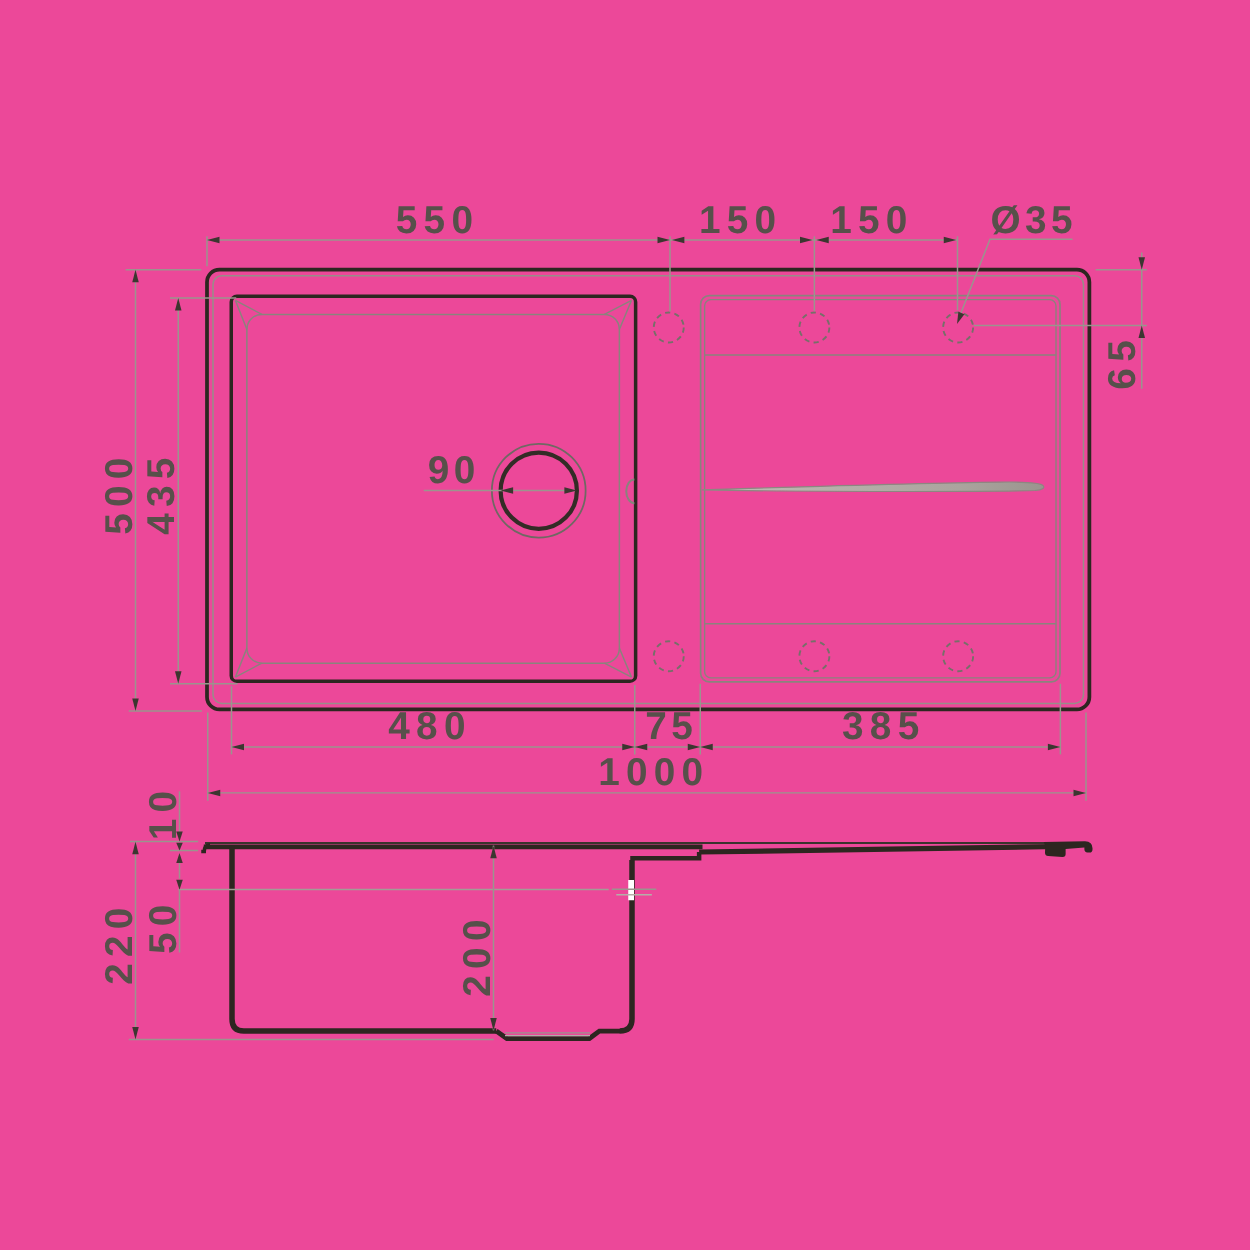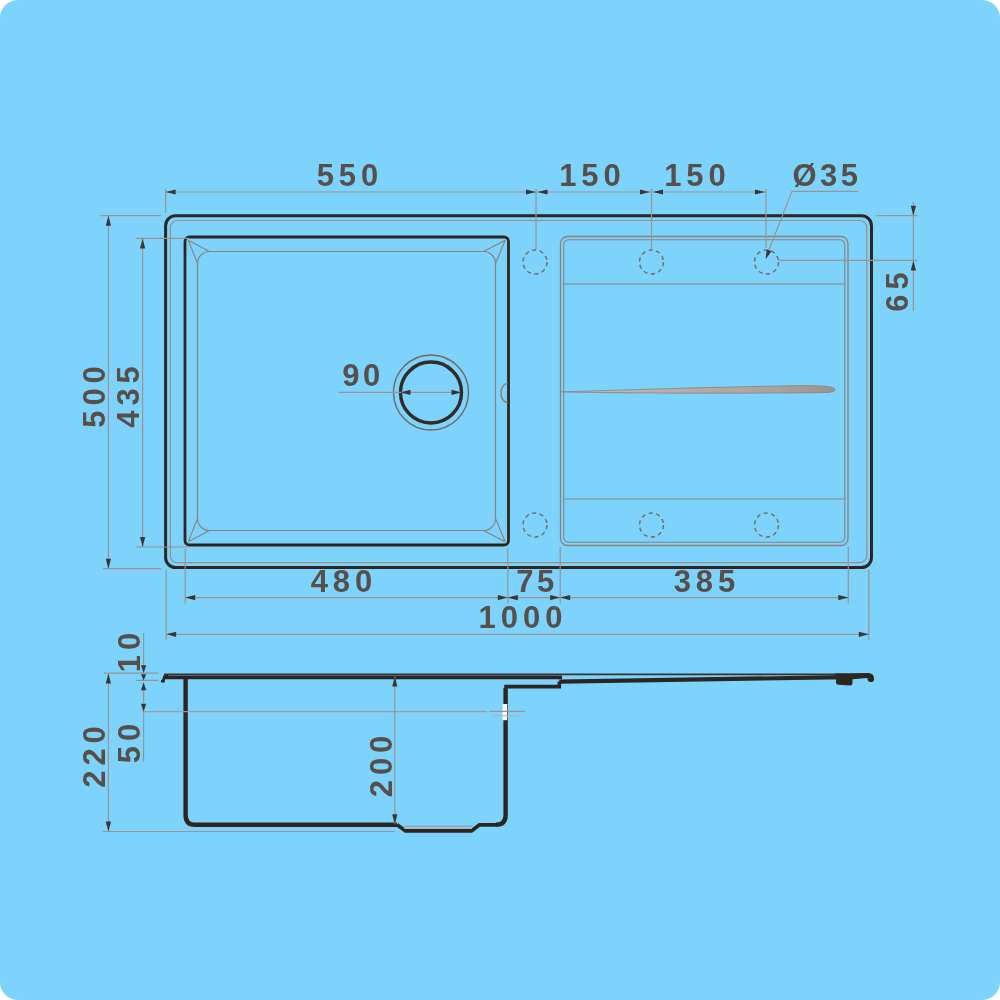--- a/index.html
+++ b/index.html
@@ -1,16 +1,16 @@
 <!DOCTYPE html>
 <html><head>
 <meta charset="utf-8">
 <style>
   html,body{margin:0;padding:0;background:#ffffff;}
-  .wrap{width:1000px;height:1000px;position:relative;background:#7dd3fc;border-radius:18px;}
+  .wrap{width:1000px;height:1000px;position:relative;background:#ec4899;}
   text{font-family:"Liberation Sans",sans-serif;font-weight:bold;fill:#57504a;}
 </style>
 </head>
 <body>
 <div class="wrap">
 <svg style="will-change:opacity" width="1000" height="1000" viewBox="0 0 1000 1000" xmlns="http://www.w3.org/2000/svg">
 <defs>
   <linearGradient id="lensg" x1="0" y1="0" x2="1" y2="0">
     <stop offset="0" stop-color="#c2bcb6"></stop>
     <stop offset="0.75" stop-color="#aba49e"></stop>

